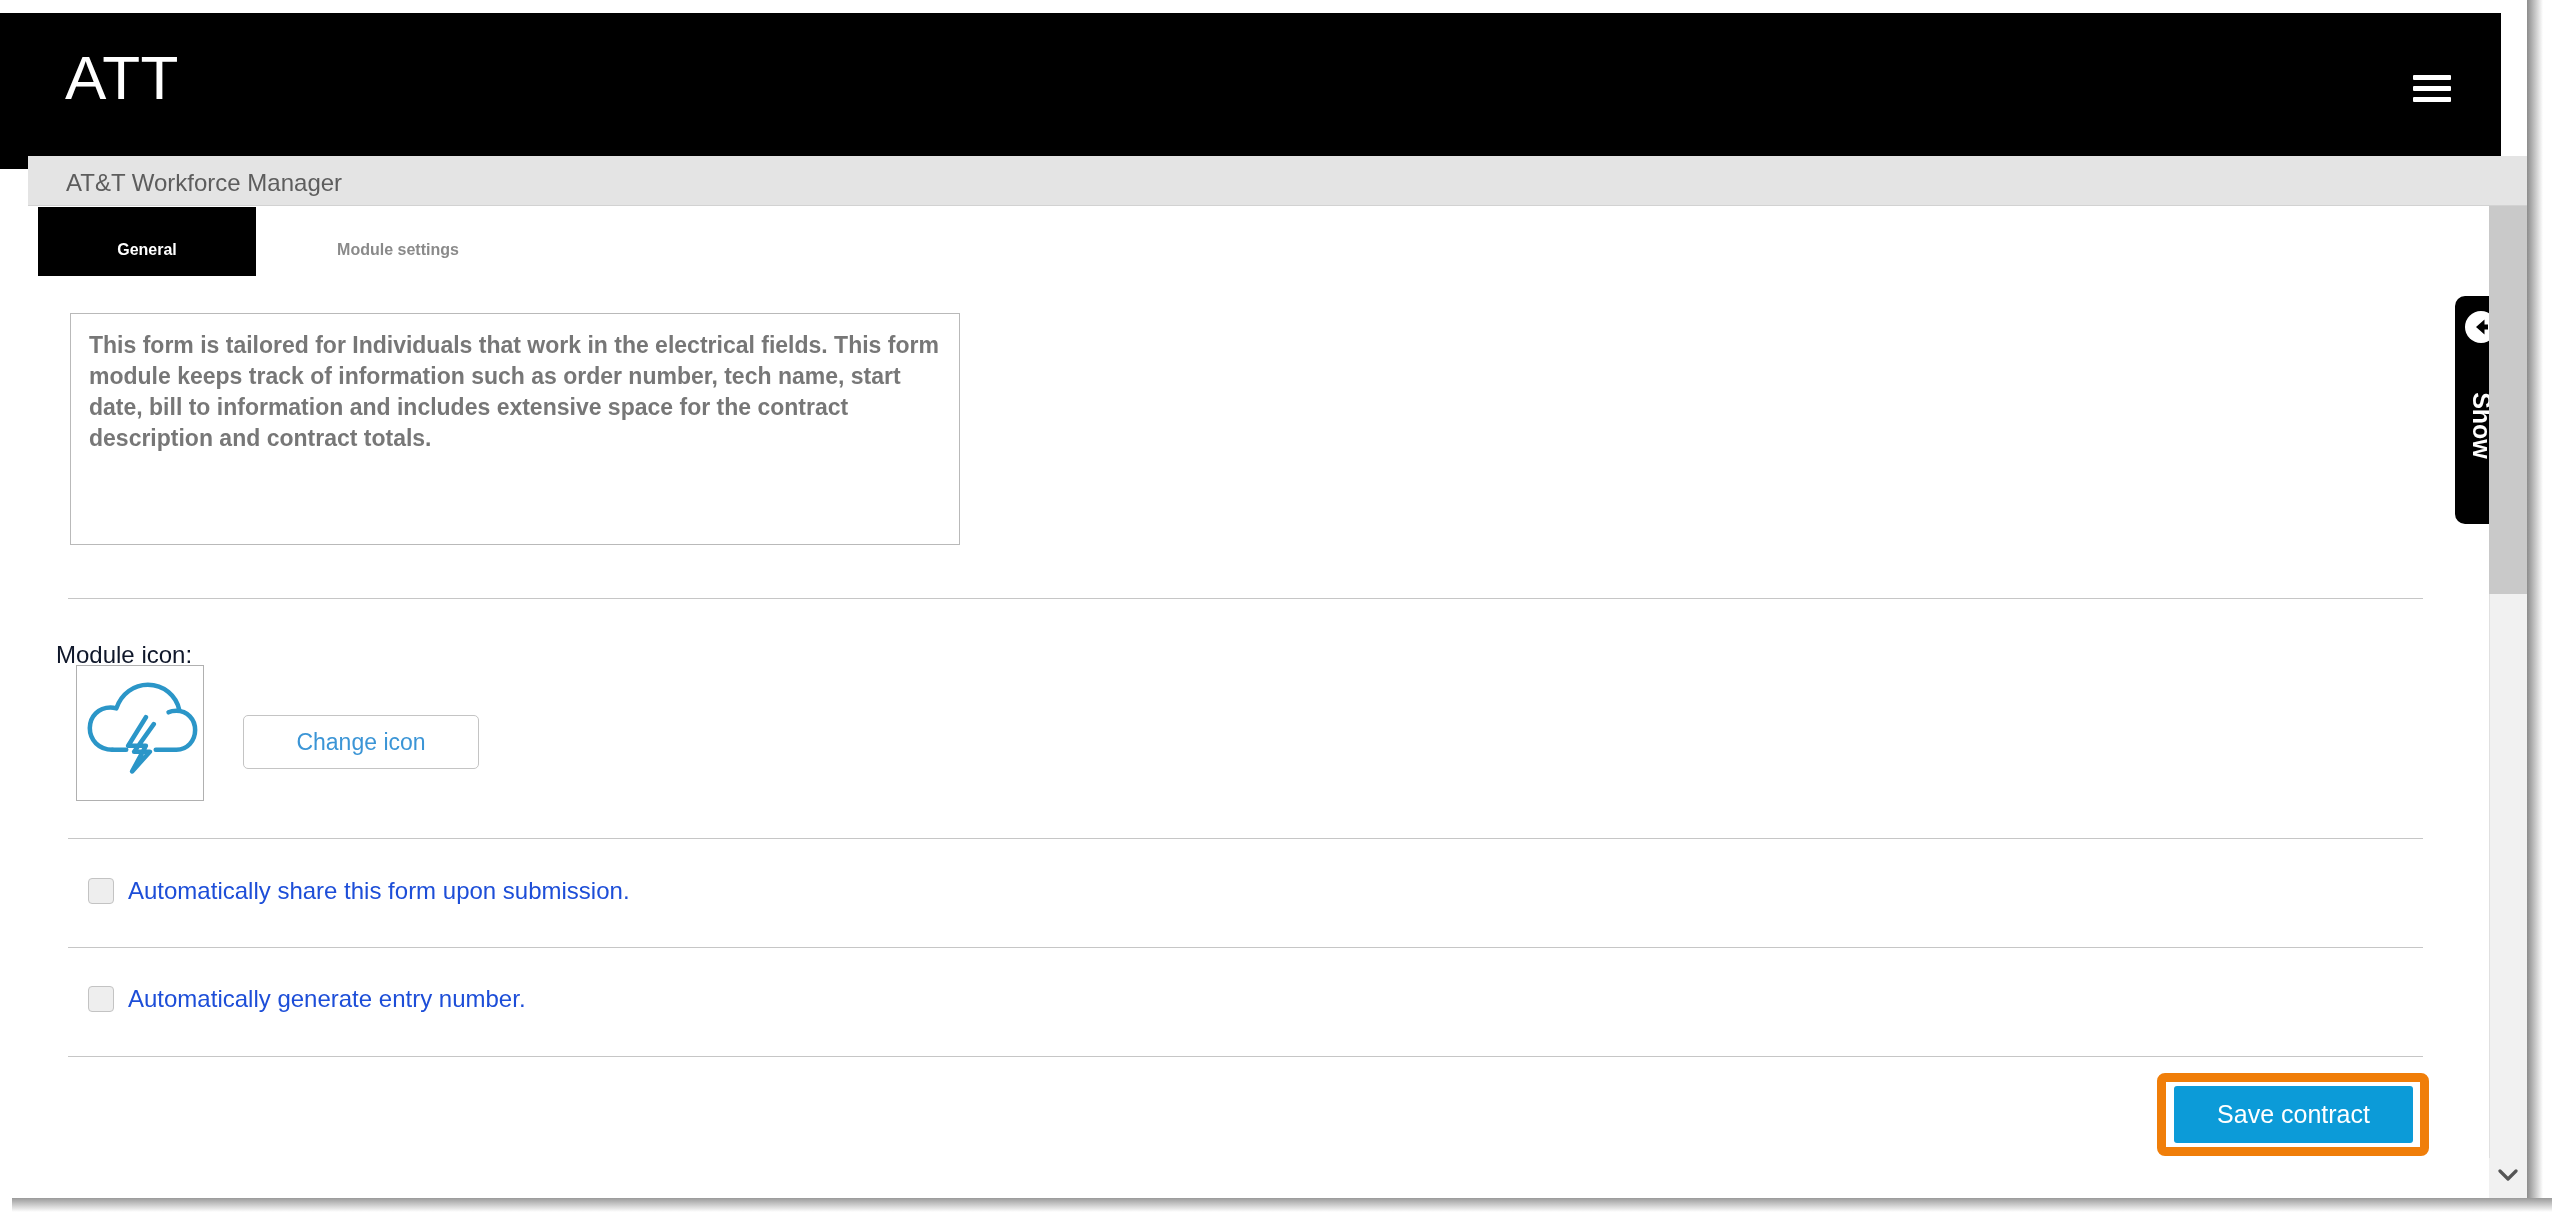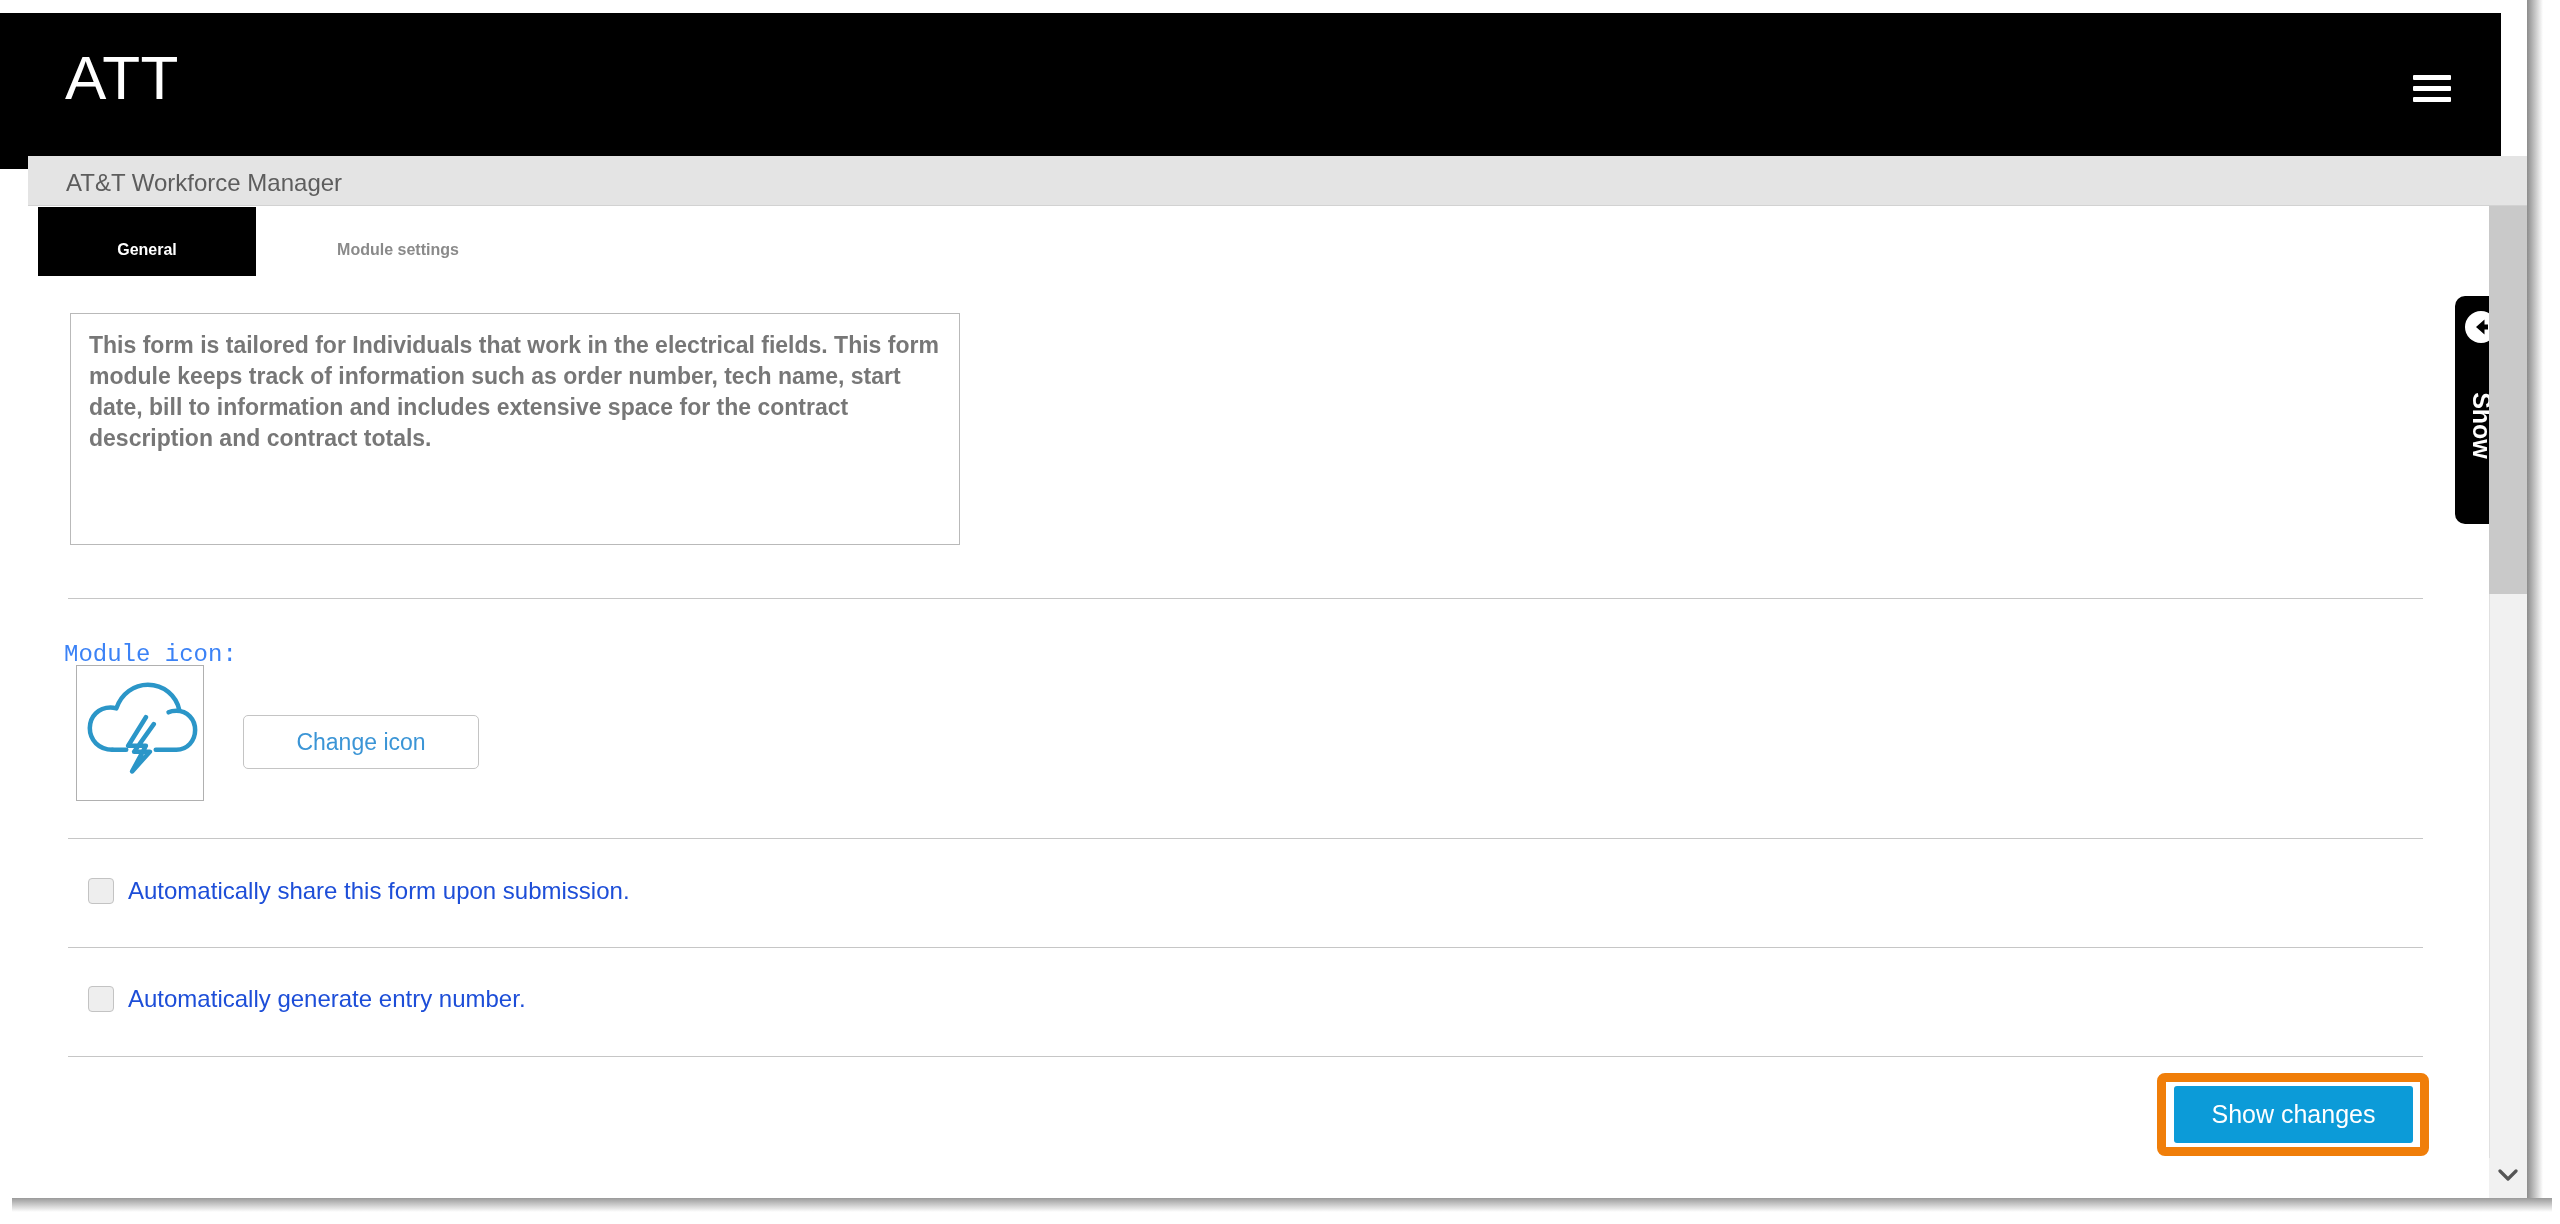--- a/index.html
+++ b/index.html
@@ -141,25 +141,25 @@
     height: 0;
     border-top: 1px solid #c6c6c6;
   }
   .div-1 { top: 305px; }
   .div-2 { top: 545px; }
   .div-3 { top: 654px; }
   .div-4 { top: 763px; }
 
   .module-icon-label {
     position: absolute;
-    left: 64px;
+    left: 56px;
     top: 348px;
     font-size: 24px;
-    color: #3b82f6;
-    font-family: Liberation Mono, monospace;
+    color: #0f172a;
+    font-family: Liberation Sans, sans-serif;
   }
 
   .icon-frame {
     position: absolute;
     left: 76px;
     top: 372px;
     width: 128px;
     height: 136px;
     border: 1px solid #b0b0b0;
     background: #ffffff;
@@ -392,21 +392,21 @@
     <div class="cbox"></div>
     <div class="clabel">Automatically share this form upon submission.</div>
   </div>
 
   <div class="checkrow checkrow-2">
     <div class="cbox"></div>
     <div class="clabel">Automatically generate entry number.</div>
   </div>
 
   <div class="save-highlight"></div>
-  <div class="save-btn">Show changes</div>
+  <div class="save-btn">Save contract</div>
 
   <div class="show-tab">
     <div class="show-arrow">
       <svg viewBox="0 0 34 34" xmlns="http://www.w3.org/2000/svg">
         <circle cx="17" cy="17" r="16" fill="#ffffff"></circle>
         <path d="M20.5 9.5 L12 17 L20.5 24.5 L20.5 19.5 L24 19.5 L24 14.5 L20.5 14.5 Z" fill="#000000"></path>
       </svg>
     </div>
     <div class="show-text">Show</div>
   </div>

